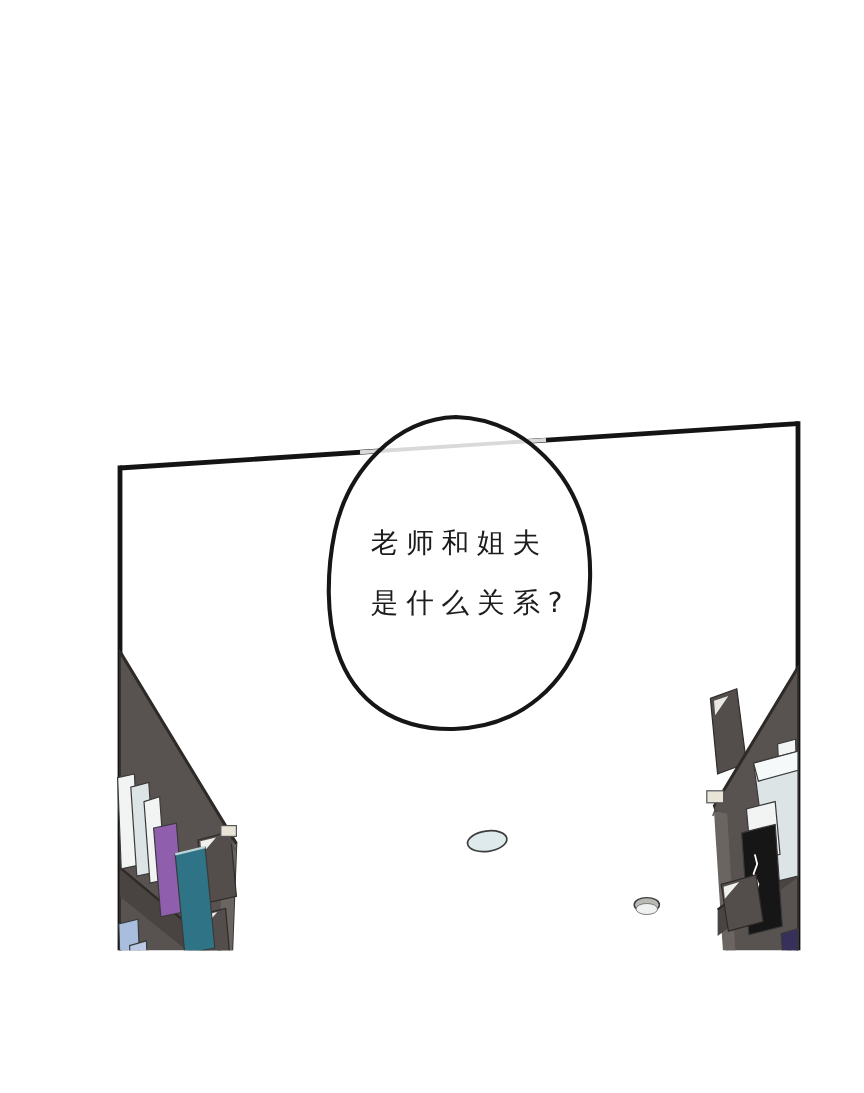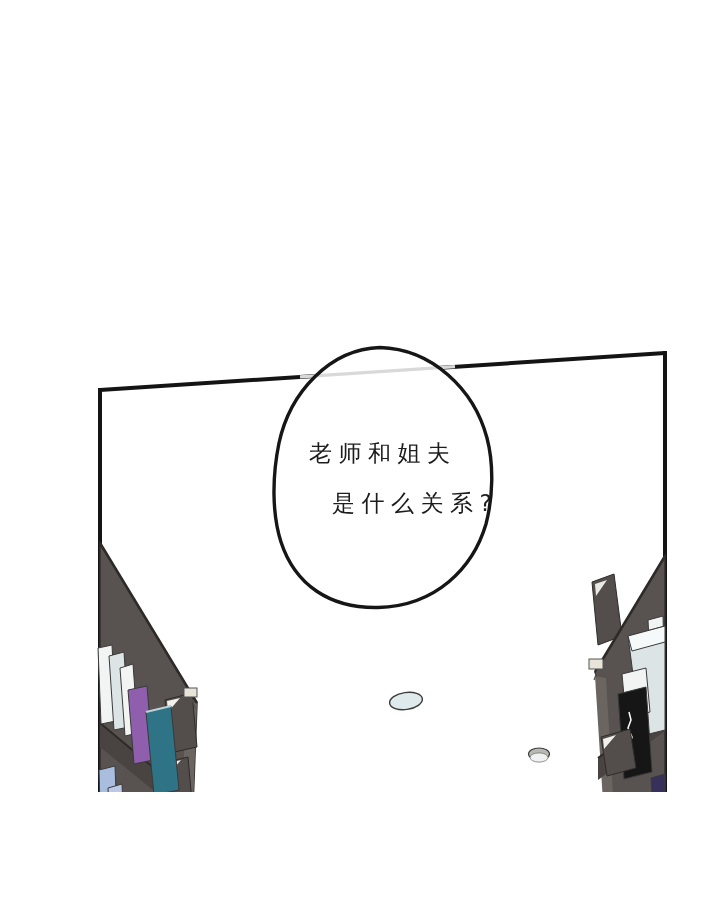--- a/index.html
+++ b/index.html
@@ -11,21 +11,21 @@
     --cart-strip:#d8d8d0; --railing:#d8cdb0; --bubble-fill:#ffffff; --bubble-stroke:#161616;
     --border-through-bubble:#d9d9d9; --text:#1c1c1c; --plate:#534e4b;
   }
   html,body{margin:0;padding:0;background:#fff;}
   .canvas{position:relative;width:720px;height:792px;background:#fff;overflow:hidden;
           font-family:"DejaVu Sans",sans-serif;}
   .scene-svg{position:absolute;left:0;top:0;width:720px;height:911px;display:block;}
   .bubble-text{position:absolute;color:var(--text);font-size:23px;letter-spacing:6.5px;
                line-height:1;white-space:nowrap;font-family:"DejaVu Sans",sans-serif;}
   .bubble-line1{left:309px;top:442px;}
-  .bubble-line2{left:309px;top:492px;margin-left:23px;}
+  .bubble-line2{left:309px;top:492px;}
 </style>
 </head>
 <body>
 
 <div class="canvas">
 <svg class="scene-svg" viewBox="0 0 720 911">
 
   <g>
     <line x1="100" y1="390" x2="665" y2="353" stroke="var(--panel-border)" stroke-width="4"></line>
     <line x1="100" y1="388" x2="100" y2="911" stroke="var(--panel-border)" stroke-width="4"></line>

